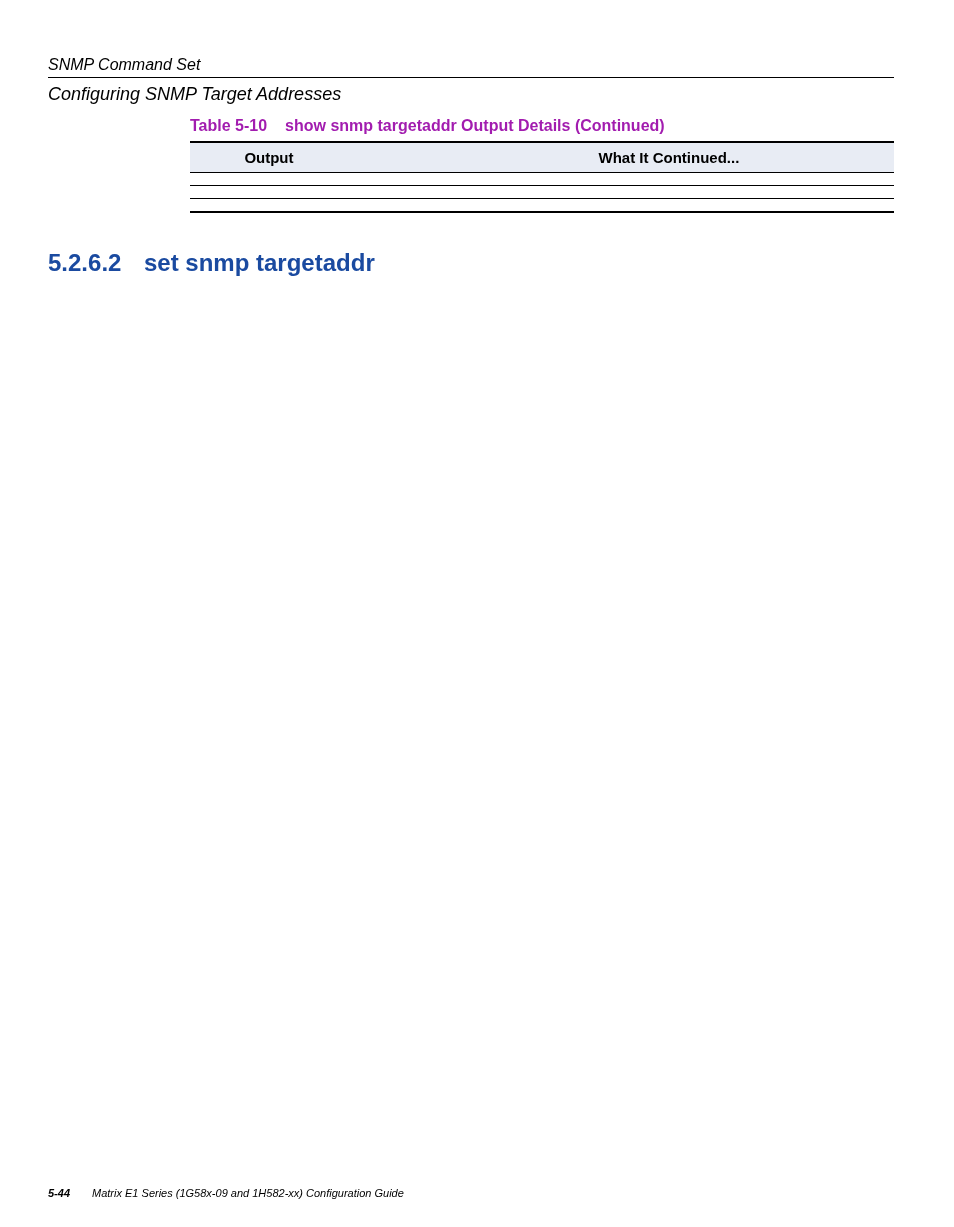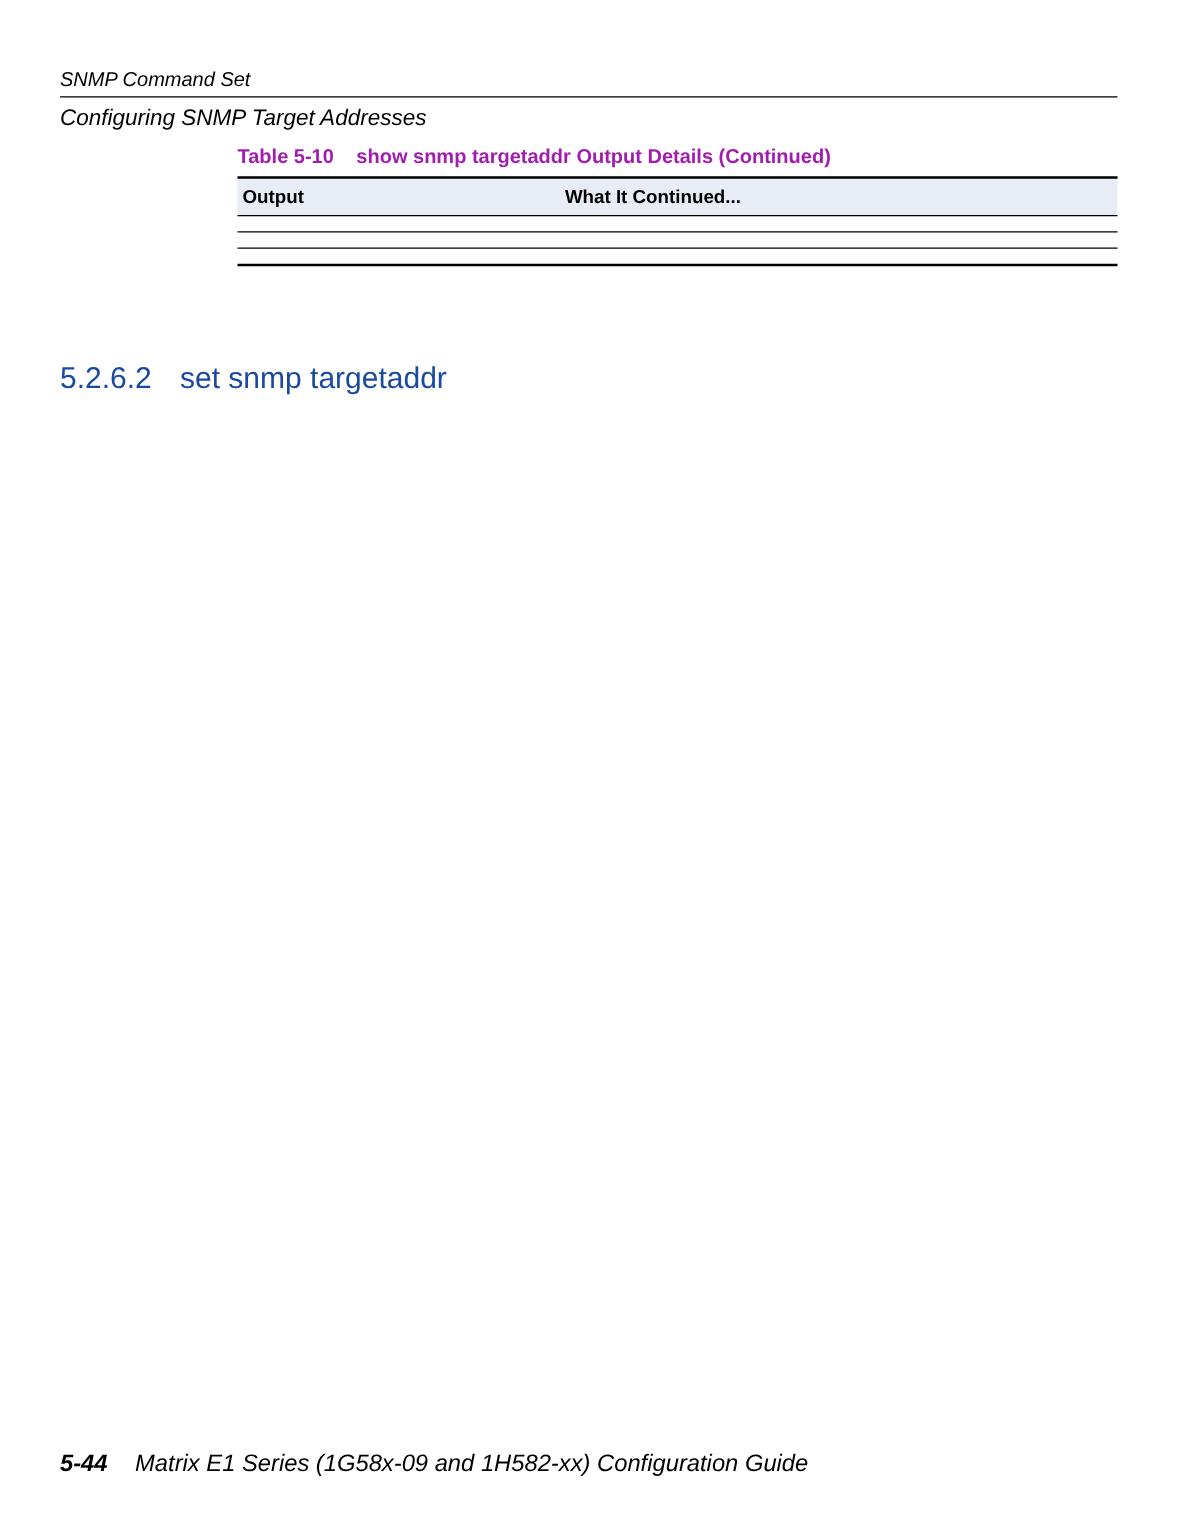--- a/index.html
+++ b/index.html
@@ -48,50 +48,50 @@
   }
   table.out-table {
     width: 100%;
     border-collapse: collapse;
     font-size: 15px;
   }
   table.out-table thead th {
     border-top: 2px solid #000;
     border-bottom: 1px solid #000;
     background: #e8ecf4;
-    text-align: left;
+    text-align: center;
     padding: 6px 8px 6px 4px;
     font-weight: bold;
   }
   table.out-table thead th.col-desc {
     padding-left: 100px;
   }
   table.out-table tbody td {
     border-bottom: 1px solid #000;
     padding: 6px 4px;
     vertical-align: top;
   }
   table.out-table tbody tr:last-child td {
     border-bottom: 2px solid #000;
   }
   .section-heading {
     color: #1a4aa0;
-    font-weight: normal;
+    font-weight: bold;
     font-size: 24px;
-    margin: 76px 0 0 0;
+    margin: 36px 0 0 0;
   }
   .section-heading .sec-num {
     display: inline-block;
     width: 96px;
   }
   .footer {
     position: absolute;
     left: 48px;
-    bottom: 44px;
-    font-size: 19px;
+    bottom: 28px;
+    font-size: 11px;
     font-style: italic;
   }
   .footer .pg {
     font-weight: bold;
     font-style: italic;
     margin-right: 22px;
   }
   
   .blank {
     color: transparent;

